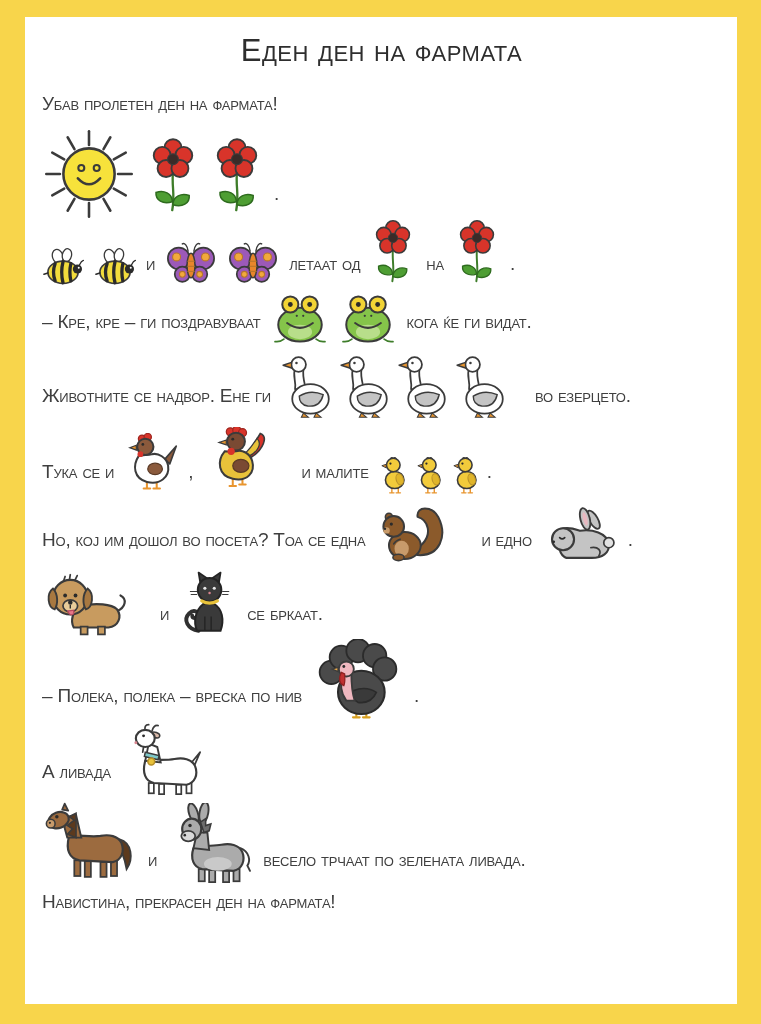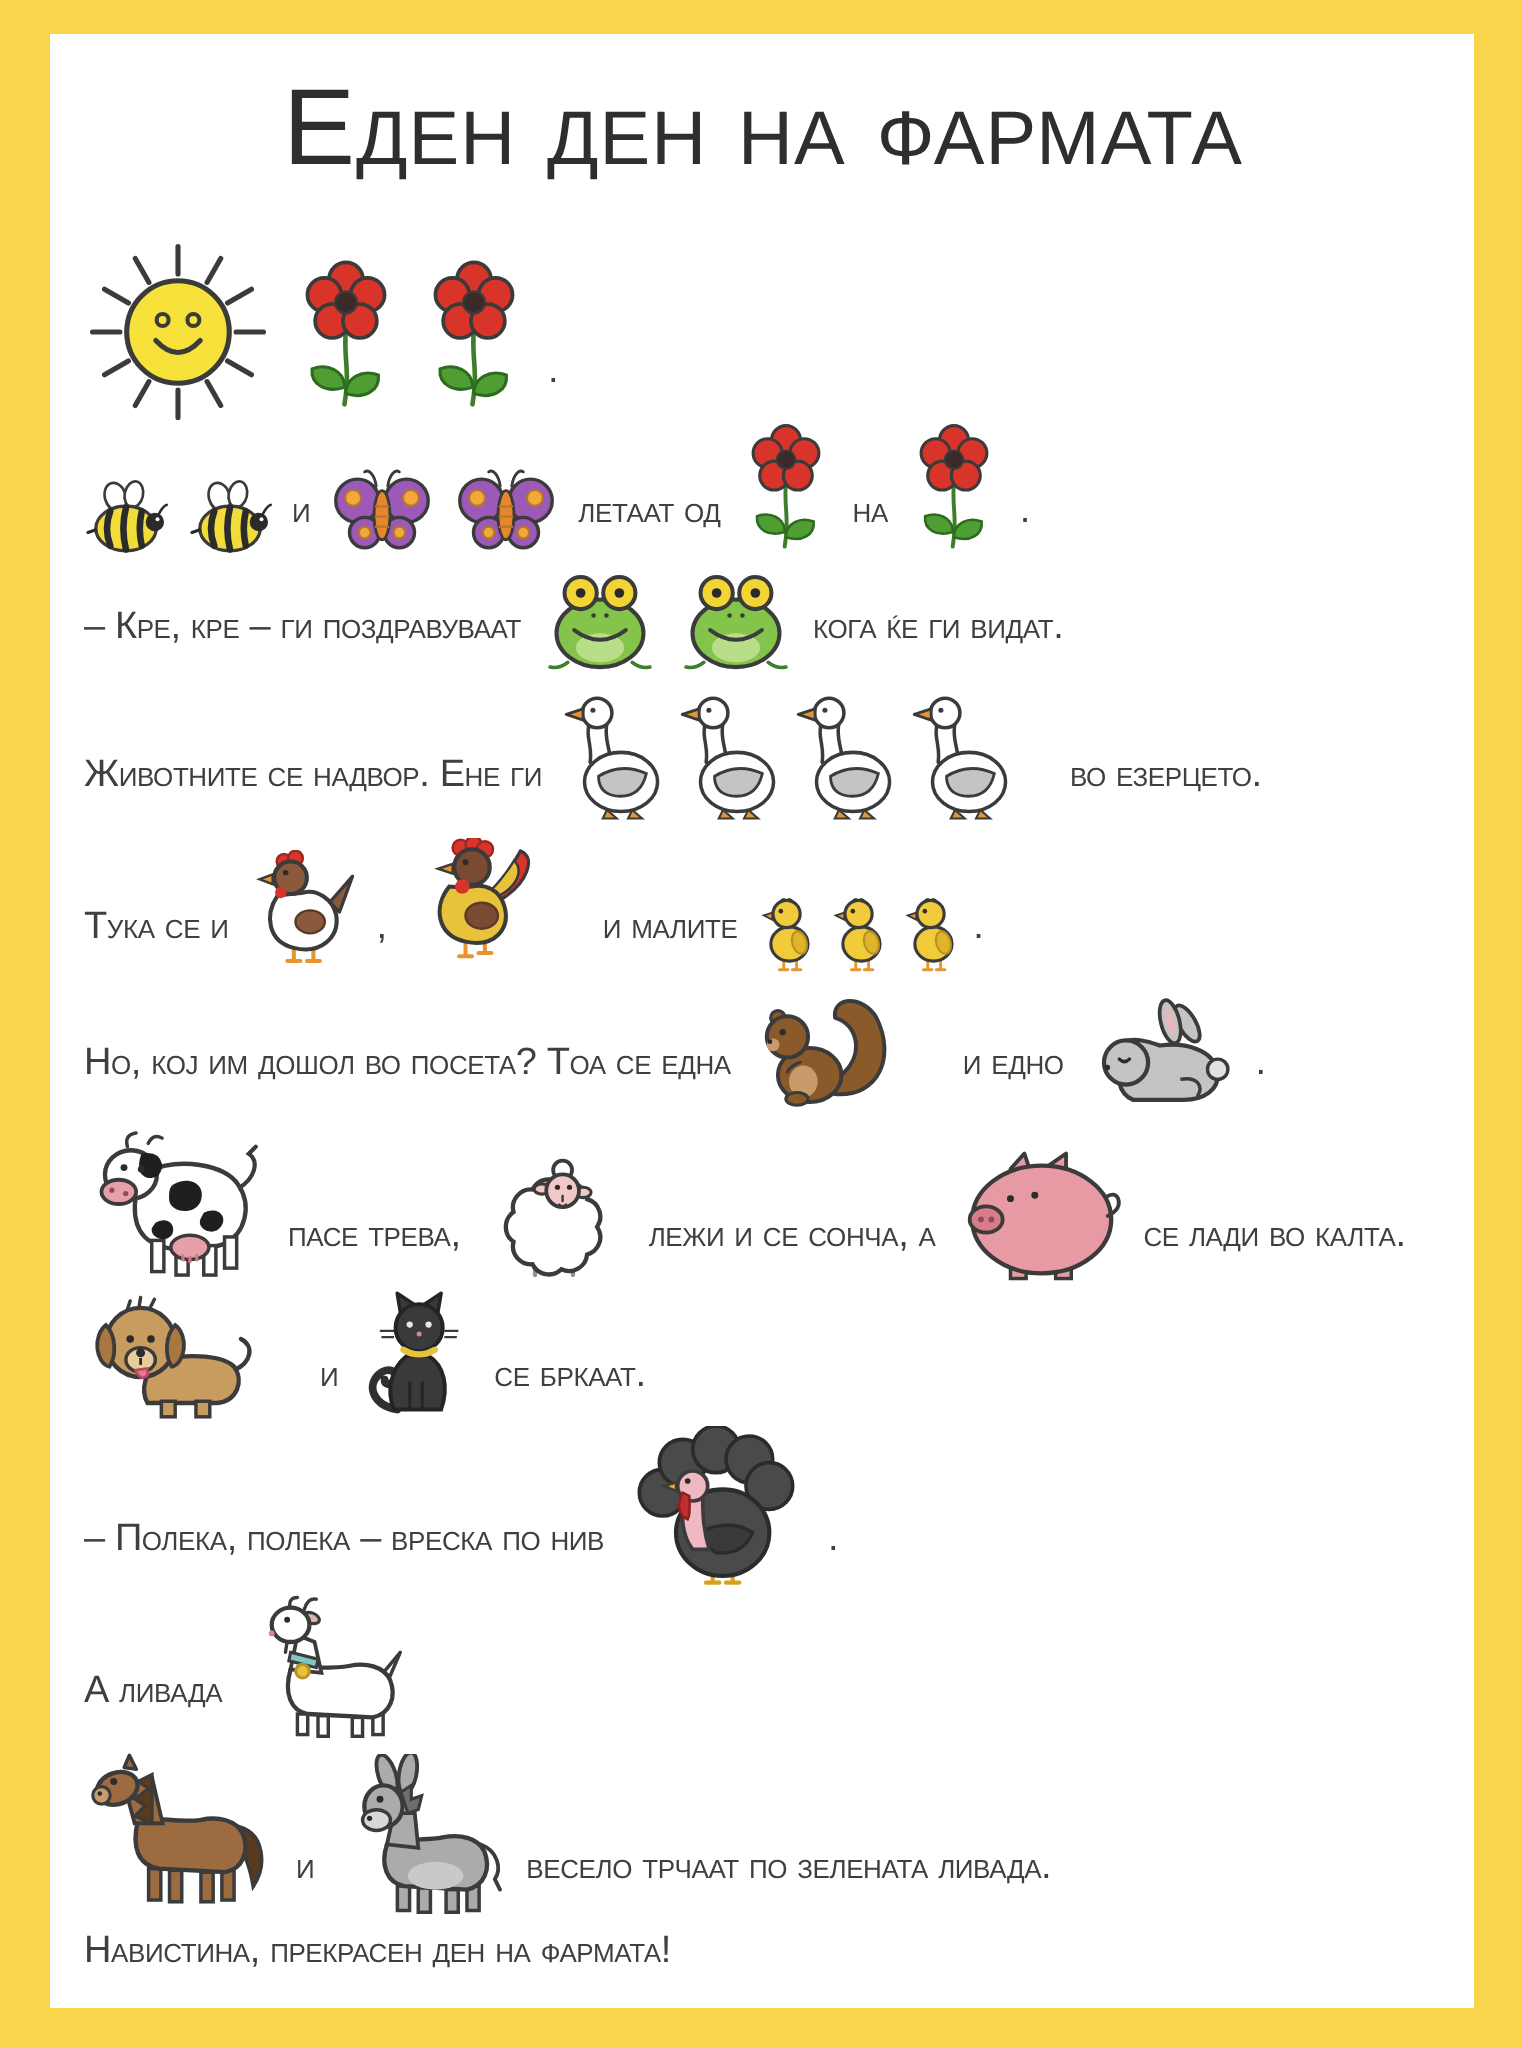--- a/index.html
+++ b/index.html
@@ -8,21 +8,21 @@
     font-family:"Liberation Sans","DejaVu Sans",sans-serif;
     overflow:hidden;
   }
   .page{
     box-sizing:border-box;background:#FFFFFF;
     margin:17px 24px 20px 25px;width:712px;height:987px;
     padding:6px 16px 0 17px;overflow:hidden;
   }
   .title{
     text-align:center;font-variant:small-caps;font-stretch:condensed;
-    font-size:54px;font-weight:500;color:#2e2e2e;letter-spacing:.5px;
+    font-size:31px;font-weight:500;color:#2e2e2e;letter-spacing:.5px;
     margin:10px 0 24px;
   }
   .para{
     font-variant:small-caps;font-stretch:condensed;font-size:19px;
     letter-spacing:-.2px;color:#3f3f3f;margin:0 0 12px;
   }
   .line{display:flex;align-items:flex-end;gap:10px;}
   .txt{
     font-variant:small-caps;font-stretch:condensed;font-size:19px;
     letter-spacing:-.2px;color:#3f3f3f;white-space:pre;padding-bottom:12px;
@@ -357,20 +357,21 @@
       <circle cx="20" cy="37" r="1.5" fill="#2b2b2b"></circle>
       <circle cx="26" cy="26" r="2" fill="#2b2b2b"></circle>
     </symbol>
   </defs>
 </svg>
 
 <div class="page">
 
   <h1 class="title">Еден ден на фармата</h1>
 
+  <p class="para">Убав пролетен ден на фармата!</p>
 
   <div class="line" style="margin-bottom:2px">
     <svg class="ic ic-sun">
         <use href="#s-sun"></use>
       </svg>
     <svg class="ic ic-flower">
         <use href="#s-flower"></use>
       </svg>
     <svg class="ic ic-flower">
         <use href="#s-flower"></use>
@@ -458,34 +459,20 @@
     <svg class="ic ic-squirrel">
         <use href="#s-squirrel"></use>
       </svg>
     <span class="txt sp-lg">и едно</span>
     <svg class="ic ic-rabbit">
         <use href="#s-rabbit"></use>
       </svg>
     <span class="txt">.</span>
   </div>
 
-  <div class="line" style="margin-bottom:4px">
-    <svg class="ic ic-cow">
-        <use href="#s-cow"></use>
-      </svg>
-    <span class="txt">пасе трева,</span>
-    <svg class="ic ic-sheep">
-        <use href="#s-sheep"></use>
-      </svg>
-    <span class="txt">лежи и се сонча, а</span>
-    <svg class="ic ic-pig">
-        <use href="#s-pig"></use>
-      </svg>
-    <span class="txt">се лади во калта.</span>
-  </div>
 
   <div class="line" style="margin-bottom:2px">
     <svg class="ic ic-dog">
         <use href="#s-dog"></use>
       </svg>
     <span class="txt sp-lg">и</span>
     <svg class="ic ic-cat">
         <use href="#s-cat"></use>
       </svg>
     <span class="txt">се бркаат.</span>

